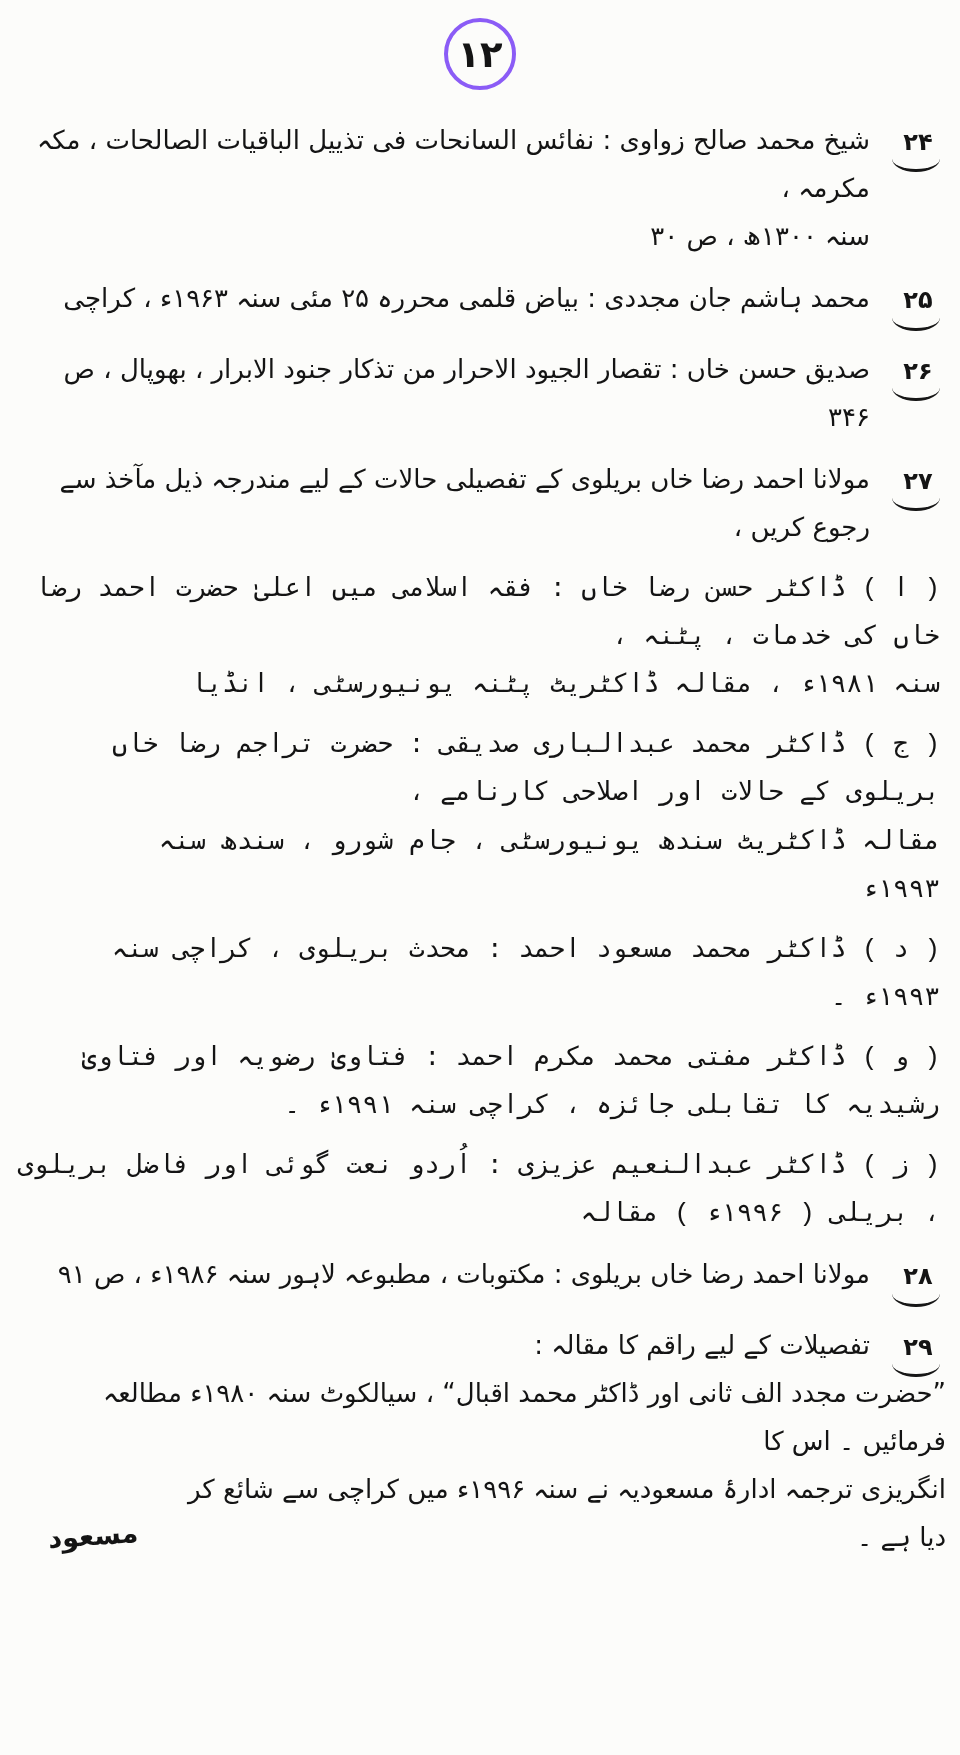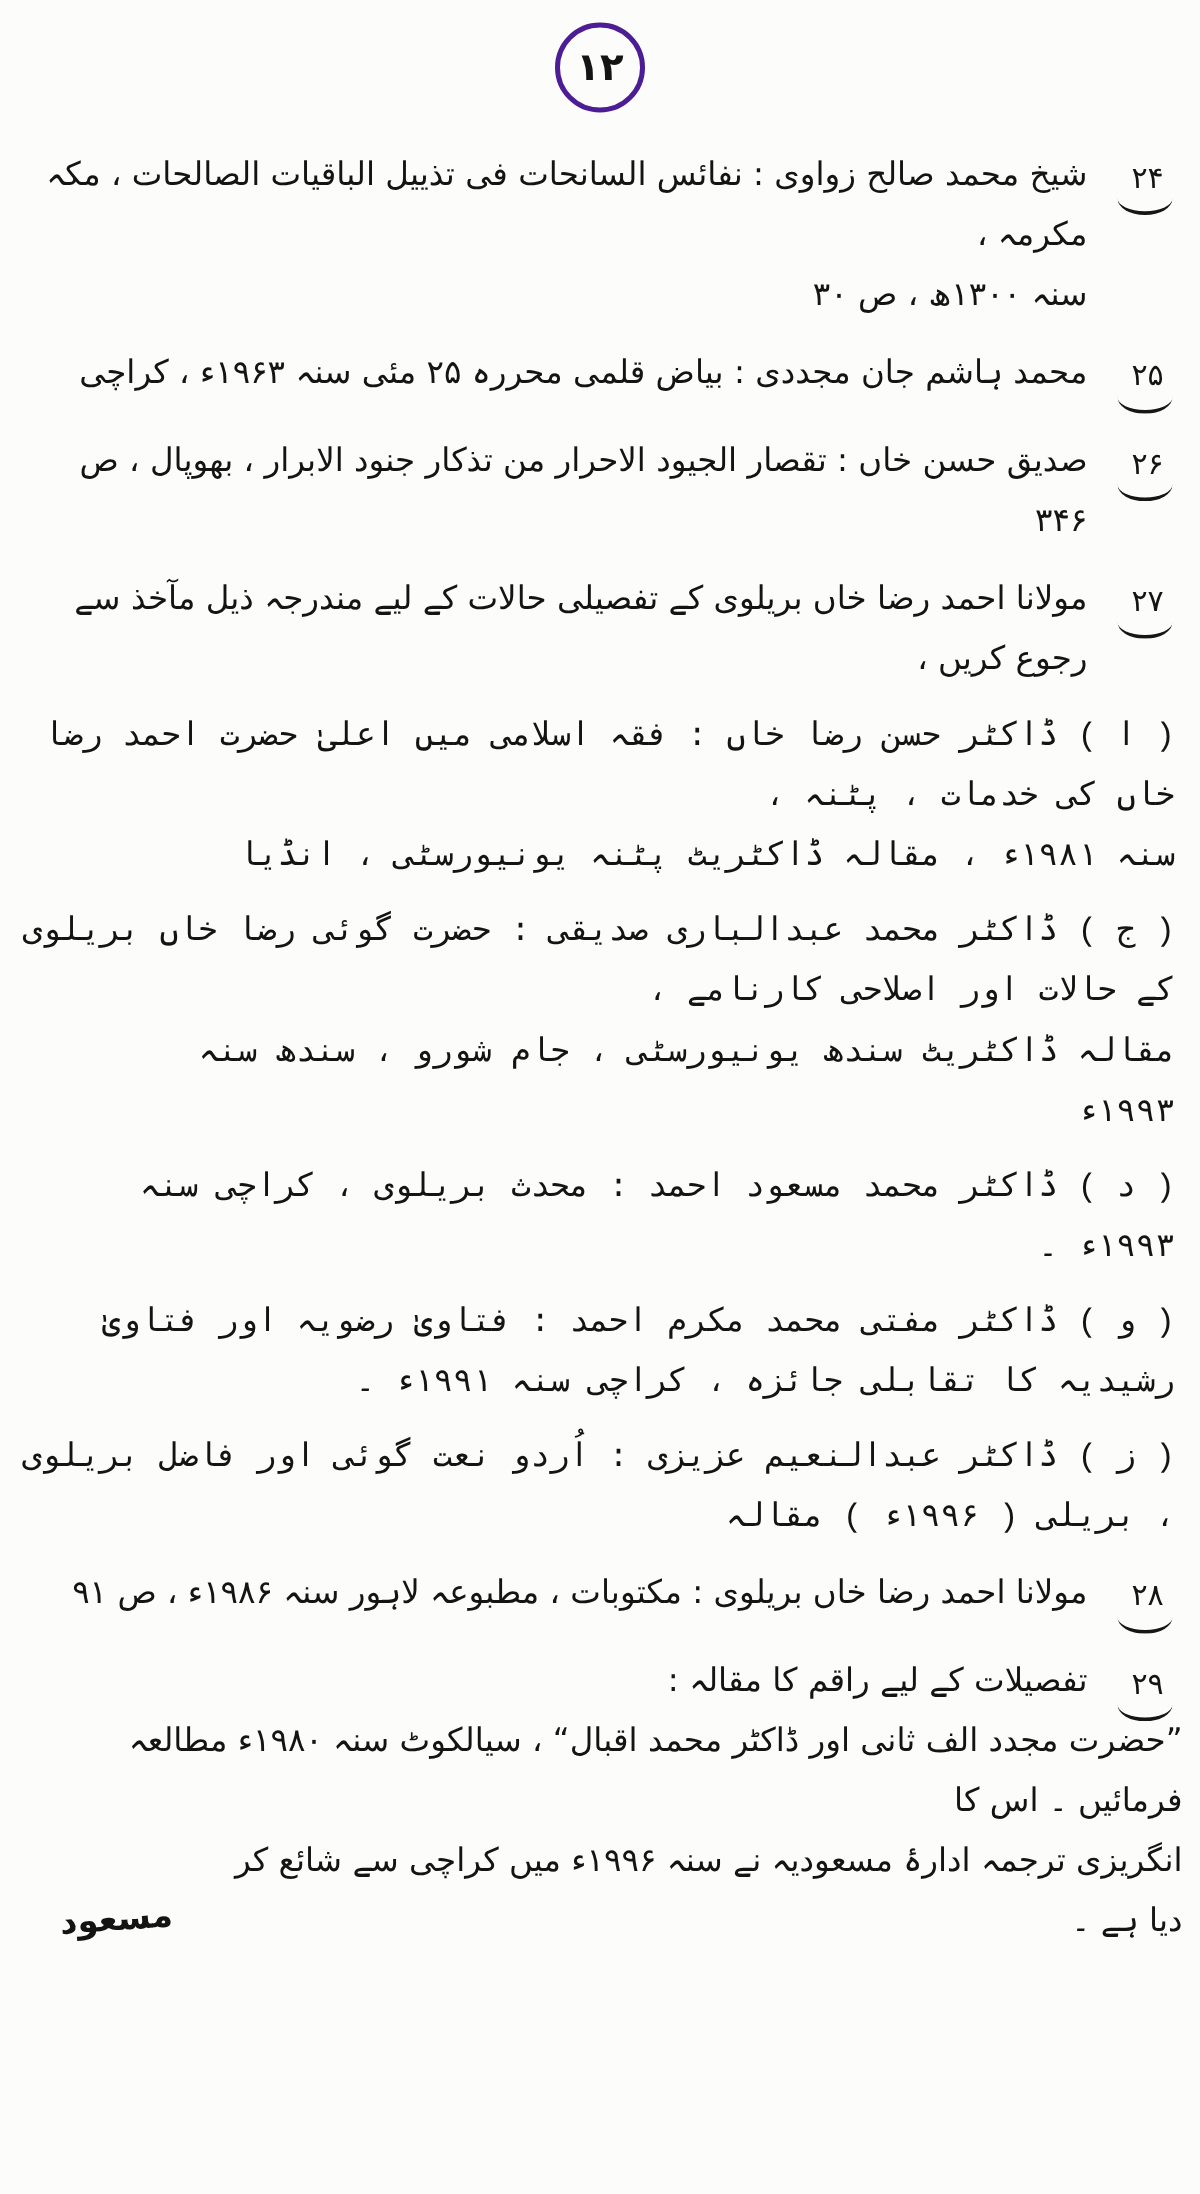--- a/index.html
+++ b/index.html
@@ -10,32 +10,32 @@
     direction:rtl;
   }
   .page{
     width:100%;height:100%;box-sizing:border-box;
     padding:14px 14px 10px 14px;
     position:relative;
   }
   
   .pagenum-wrap{display:flex;justify-content:center;margin:4px 0 26px 0;}
   .pagenum{
-    width:64px;height:64px;border:4px solid #4c1d95;border-radius:50%;
+    width:64px;height:64px;border:4px solid #8b5cf6;border-radius:50%;
     display:flex;align-items:center;justify-content:center;
-    font-size:31px;font-weight:bold;line-height:1;
+    font-size:37px;font-weight:bold;line-height:1;
   }
   
   .entry{
     display:flex;align-items:flex-start;gap:20px;
     font-size:26px;line-height:1.85;
     margin:0 0 14px 0;
   }
   .marker{
-    flex:0 0 56px;text-align:center;font-weight:normal;
+    flex:0 0 56px;text-align:center;font-weight:bold;
     font-size:24px;padding-top:4px;
   }
   .marker .num{
     display:inline-block;position:relative;padding:0 3px 8px 3px;
   }
   .marker .num::after{
     content:"";position:absolute;left:-8px;right:-4px;bottom:0;height:11px;
     border-bottom:3px solid #161616;
     border-radius:0 0 50% 50% / 0 0 95% 95%;
   }
@@ -85,21 +85,21 @@
   <div class="entry sub">
     <div class="etext">
       <span class="cont"><span class="label">( ا )</span> <span>ڈاکٹر حسن رضا خاں : فقہ اسلامی میں اعلیٰ حضرت احمد رضا خاں کی خدمات ، پٹنہ ،</span></span>
       <span class="cont center">سنہ ۱۹۸۱ء ، مقالہ ڈاکٹریٹ پٹنہ یونیورسٹی ، انڈیا</span>
     </div>
   </div>
 
 
   <div class="entry sub">
     <div class="etext">
-      <span class="cont"><span class="label">( ج )</span> <span>ڈاکٹر محمد عبدالباری صدیقی : حضرت گوئی رضا خاں بریلوی کے حالات اور اصلاحی کارنامے ،</span></span>
+      <span class="cont"><span class="label">( ج )</span> <span>ڈاکٹر محمد عبدالباری صدیقی : حضرت تراجم رضا خاں بریلوی کے حالات اور اصلاحی کارنامے ،</span></span>
       <span class="cont center">مقالہ ڈاکٹریٹ سندھ یونیورسٹی ، جام شورو ، سندھ سنہ ۱۹۹۳ء</span>
     </div>
   </div>
 
   <div class="entry sub">
     <div class="etext">
       <span class="cont center"><span class="label">( د )</span> <span>ڈاکٹر محمد مسعود احمد : محدث بریلوی ، کراچی سنہ ۱۹۹۳ء ۔</span></span>
     </div>
   </div>
 

